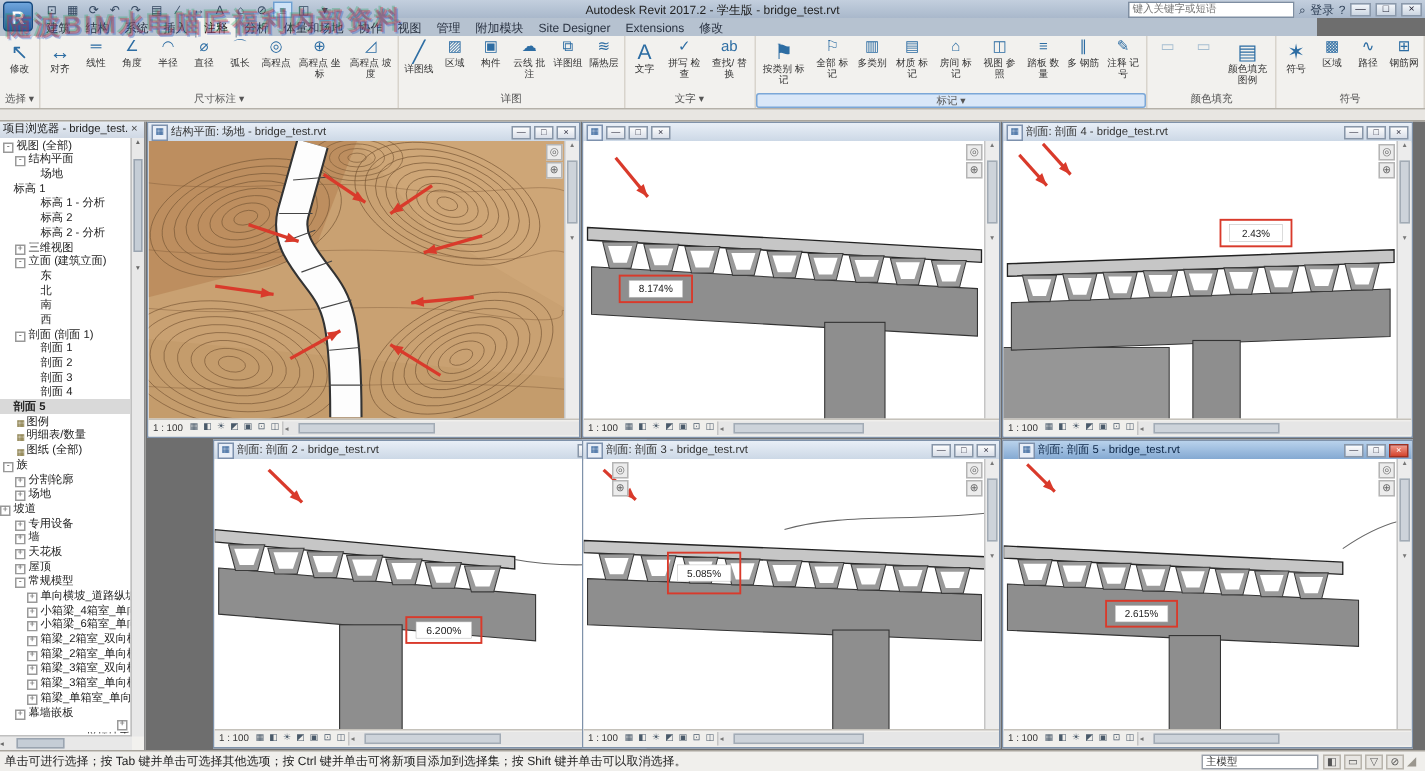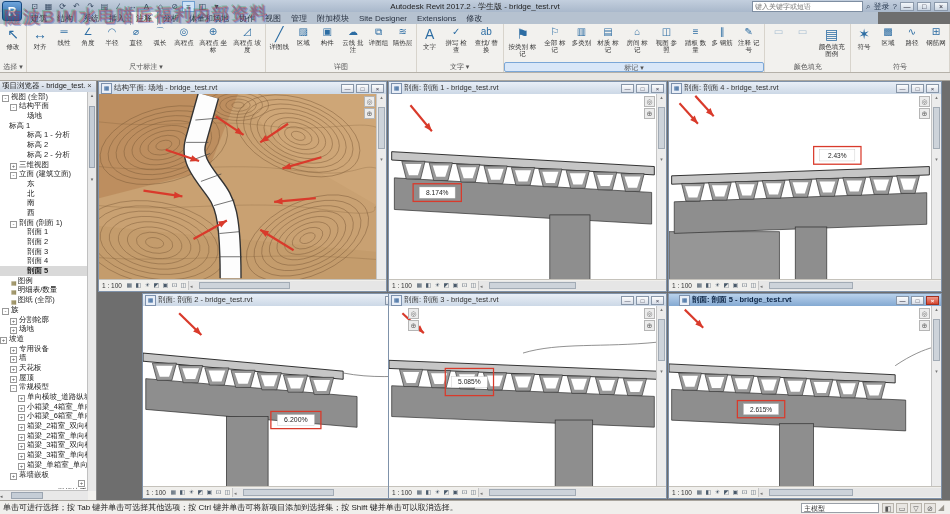--- a/index.html
+++ b/index.html
@@ -70,21 +70,21 @@
     border-left:1px solid #c0c0c0;font-size:5px;color:#666;text-align:center;}
   .vthumb{margin:8px 1px;height:60px;background:#c5cdd6;border:1px solid #9aa4b0;}
   .hscroll{position:absolute;left:0;bottom:0;right:8px;height:9px;background:#e8e8e8;
     border-top:1px solid #c0c0c0;font-size:5px;color:#666;display:flex;align-items:center;}
   .hthumb{width:30px;height:5px;background:#c5cdd6;border:1px solid #9aa4b0;margin-left:8px;}
   
   .mdi{position:absolute;left:98px;top:0;width:852px;height:420px;background:#6e6e6e;}
   .vp{position:absolute;background:#fff;border:1px solid #7f92aa;box-sizing:border-box;}
   .vp-title{height:12px;display:flex;align-items:center;gap:2px;padding:0 2px;font-size:7.5px;
     background:linear-gradient(#e9eff7,#ccd8e6);color:#333;border-bottom:1px solid #9aa9bc;white-space:nowrap;}
-  .vp.active .vp-title{background:linear-gradient(#b9d2ec,#84a9d2);color:#0d2646;font-weight:bold;padding-left:10px;}
+  .vp.active .vp-title{background:linear-gradient(#b9d2ec,#84a9d2);color:#0d2646;font-weight:normal;padding-left:10px;}
   .vp-title .vico{width:9px;height:9px;background:#e8eef7;border:1px solid #7d91ad;font-size:6px;
     line-height:8px;text-align:center;color:#2d5d96;flex:none;}
   .vp-title .vtxt{flex:1;overflow:hidden;}
   .wbtn{width:13px;height:9px;border:1px solid #8896a8;background:linear-gradient(#fdfdfd,#d8dee8);
     font-size:6px;line-height:8px;text-align:center;box-sizing:border-box;color:#334;flex:none;}
   .wbtn.close-active{background:linear-gradient(#f09a8c,#d4442e);color:#fff;border-color:#a03020;}
   .vp-body{position:absolute;left:0;top:12px;right:9px;bottom:11px;overflow:hidden;background:#fff;}
   .vp-body svg{display:block;width:100%;height:100%;}
   .navbar{position:absolute;top:2px;right:2px;display:flex;flex-direction:column;gap:1px;z-index:2;}
   .navbtn{width:11px;height:11px;background:#ececec;border:1px solid #b5b5b5;font-size:7px;
@@ -411,21 +411,21 @@
           <span>剖面 2</span>
         </div>
         <div class="trow" style="padding-left: 18px;">
           <span class="noexp"></span>
           <span>剖面 3</span>
         </div>
         <div class="trow" style="padding-left: 18px;">
           <span class="noexp"></span>
           <span>剖面 4</span>
         </div>
-        <div class="trow sel" style="padding-left: 18px;">
+        <div class="trow sel" style="">
           <span class="noexp"></span>
           <span>剖面 5</span>
         </div>
         <div class="trow" style="padding-left: 2px;">
           <span class="noexp"></span>
           <span class="cico">▦</span>
           <span>图例</span>
         </div>
         <div class="trow" style="padding-left: 2px;">
           <span class="noexp"></span>
@@ -633,21 +633,20 @@
           <span class="vbi">◫</span>
           <div class="vp-hscroll">
             <span style="padding:0 1px">◂</span>
             <div class="vp-hthumb"></div>
           </div>
         </div>
       </div>
       <div class="vp" style="left: 290px; top: 1px; width: 279px; height: 211px;">
         <div class="vp-title">
           <span class="vico">▦</span>
-          <span class="vtxt">剖面: 剖面 1 - bridge_test.rvt</span>
           <span class="wbtn">—</span>
           <span class="wbtn">□</span>
           <span class="wbtn">×</span>
         </div>
         <div class="vp-body">
           <svg viewBox="0 0 300 200" preserveAspectRatio="none">
             <rect x="0" y="0" width="300" height="200" fill="#fff"></rect>
             <polygon points="6,90.16326530612244 294,105.83673469387755 294,139.83673469387753 6,124.16326530612244" fill="#8e8e8e" stroke="#333" stroke-width="0.8"></polygon>
             <rect x="180" y="130" width="45" height="70" fill="#8e8e8e" stroke="#333" stroke-width="0.8"></rect>
             <polygon points="3,62 297,78 297,87 3,71" fill="#c6c6c6" stroke="#222" stroke-width="1"></polygon>

